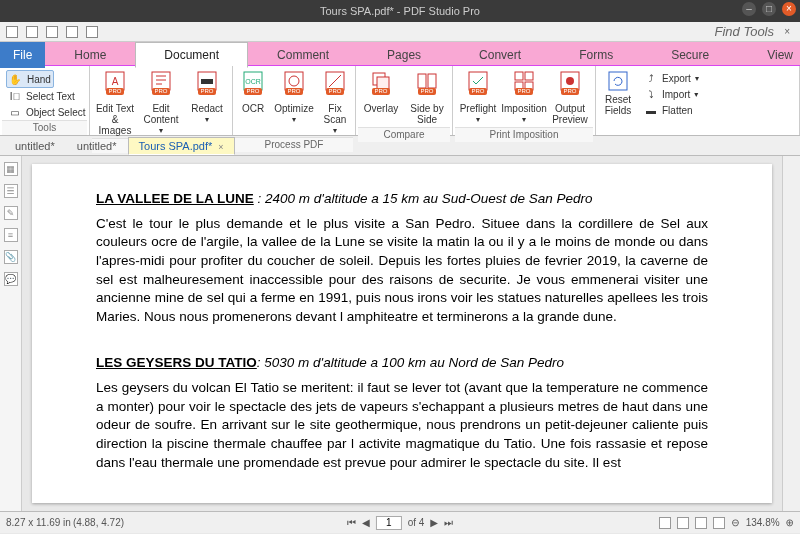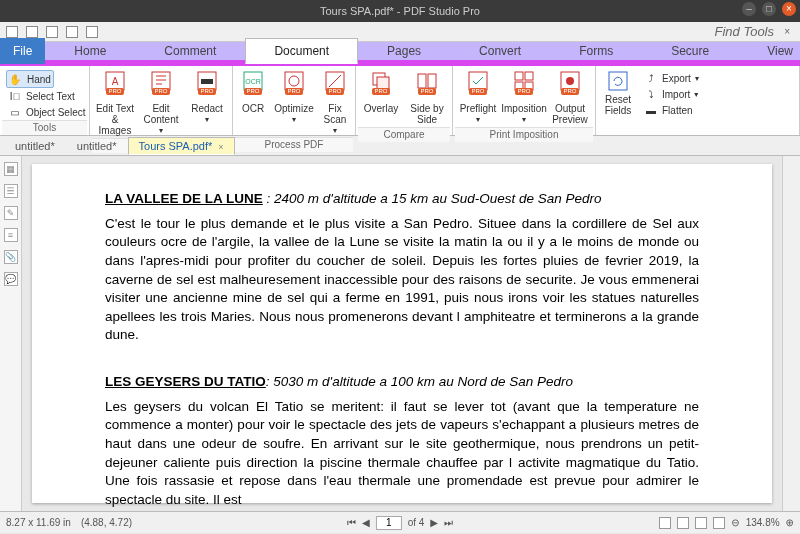--- a/index.html
+++ b/index.html
@@ -5,21 +5,21 @@
 *{box-sizing:border-box;margin:0;padding:0;font-family:"Segoe UI",Arial,sans-serif}
 body{width:800px;height:534px;background:#e8e8e8;overflow:hidden;font-size:12px;color:#333}
 .titlebar{height:22px;background:#3a3a3a;color:#ccc;display:flex;align-items:center;justify-content:center;position:relative;font-size:11px}
 .titlebar .wc{position:absolute;right:4px;top:2px;display:flex;gap:6px}
 .titlebar .wc span{width:14px;height:14px;border-radius:50%;display:inline-block;text-align:center;line-height:14px;font-size:10px}
 .wc-min{background:#555}.wc-max{background:#555}.wc-close{background:#e25b28;color:#fff}
 .quickbar{height:20px;background:#f0f0f0;border-bottom:1px solid #ccc;display:flex;align-items:center;padding:0 6px;gap:8px}
 .qb-ico{width:12px;height:12px;display:inline-block;border:1px solid #888;background:#fff}
 .findtools{position:absolute;right:26px;top:24px;font-size:13px;color:#666;font-style:italic}
 .findx{position:absolute;right:10px;top:26px;font-size:10px;color:#666}
-.menubar{height:24px;background:#c4b5fd;border-bottom:6px solid #d946ef;display:flex;align-items:center}
+.menubar{height:24px;background:#f9a8d4;border-bottom:1px solid #d946ef;display:flex;align-items:flex-start}
 .menubar .mi{padding:0 28px;line-height:24px;font-size:12px;color:#444;border:1px solid transparent;cursor:pointer}
 .menubar .mi.file{background:#3d7cc9;color:#fff;padding:0 12px}
 .menubar .mi.active{background:#fff;border:1px solid #bbb;border-bottom:1px solid #fff;color:#222}
 .ribbon{height:70px;background:#fff;border-bottom:1px solid #bbb;display:flex;align-items:stretch}
 .rgroup{border-right:1px solid #ccc;display:flex;flex-direction:column;justify-content:space-between;padding:2px 2px 0}
 .rgbody{display:flex;align-items:flex-start;flex:1}
 .rglabel{font-size:10px;color:#666;text-align:center;padding:1px 0 2px;border-top:1px solid #e0e0e0;background:#f7f7f7}
 .vbtn{display:flex;flex-direction:column;align-items:center;justify-content:flex-start;width:46px;padding:2px 1px;cursor:pointer;font-size:10px;text-align:center;line-height:1.1;gap:2px}
 .vbtn .ic{width:22px;height:22px;display:flex;align-items:center;justify-content:center}
 .vbtn .pro{font-size:6px;background:#e25b28;color:#fff;padding:0 2px;border-radius:2px;position:relative;top:-6px}
@@ -31,23 +31,23 @@
 .tabbar{height:20px;background:#efefef;border-bottom:1px solid #bbb;display:flex;align-items:flex-end;padding-left:4px;font-size:11px}
 .doctab{padding:2px 10px;border:1px solid transparent;color:#555;cursor:pointer;position:relative}
 .doctab.active{background:#fef9c3;border:1px solid #bbb;border-bottom:1px solid #fff;color:#1a5fb4}
 .doctab .x{margin-left:6px;font-size:9px;color:#888}
 .workarea{display:flex;height:355px;background:#e8e8e8}
 .sidetools{width:22px;background:#f5f5f5;border-right:1px solid #ccc;display:flex;flex-direction:column;align-items:center;gap:8px;padding-top:6px}
 .sidetools span{width:14px;height:14px;display:block;border:1px solid #aaa;background:#fff;font-size:9px;text-align:center;line-height:12px;color:#888}
 .docview{flex:1;overflow:auto;display:flex;justify-content:center;padding:8px 0}
 .page{width:740px;background:#fff;box-shadow:0 1px 3px rgba(0,0,0,.3);padding:20px 60px;font-family:Arial,sans-serif;font-size:13.5px;color:#000;line-height:1.38;text-align:justify}
 .page .meta{font-style:italic;font-weight:normal}
-.page p{margin:6px 13px}
+.page p{margin:6px 4px}
 .rsidebar{width:18px;background:#f0f0f0;border-left:1px solid #ccc}
-.statusbar{height:22px;background:#f0f0f0;border-top:1px solid #bbb;display:flex;align-items:center;font-size:10px;color:#555;padding:8px 6px;gap:10px;position:relative}
+.statusbar{height:22px;background:#f0f0f0;border-top:1px solid #bbb;display:flex;align-items:center;font-size:10px;color:#555;padding:8px 6px;gap:2px;position:relative}
 .statusbar .nav{position:absolute;left:50%;transform:translateX(-50%);display:flex;align-items:center;gap:6px}
 .statusbar .nav input{width:26px;height:14px;font-size:10px;text-align:center;border:1px solid #aaa}
 .statusbar .right{position:absolute;right:6px;display:flex;align-items:center;gap:6px}
 .statusbar .ic{width:12px;height:12px;border:1px solid #999;display:inline-block;background:#fff}
 svg{display:block}
 </style>
 </head>
 <body>
 
 <div class="titlebar">
@@ -65,22 +65,22 @@
   <span class="qb-ico"></span>
   <span class="qb-ico"></span>
   <span class="qb-ico"></span>
 </div>
 <span class="findtools">Find Tools</span>
 <span class="findx">×</span>
 
 <div class="menubar">
   <div class="mi file">File</div>
   <div class="mi">Home</div>
+  <div class="mi active">Document</div>
   <div class="mi">Comment</div>
-  <div class="mi active">Document</div>
   <div class="mi">Pages</div>
   <div class="mi">Convert</div>
   <div class="mi">Forms</div>
   <div class="mi">Secure</div>
   <div class="mi">View</div>
   <div class="mi">Batch</div>
   <div class="mi">Help</div>
 </div>
 
 <div class="ribbon">

